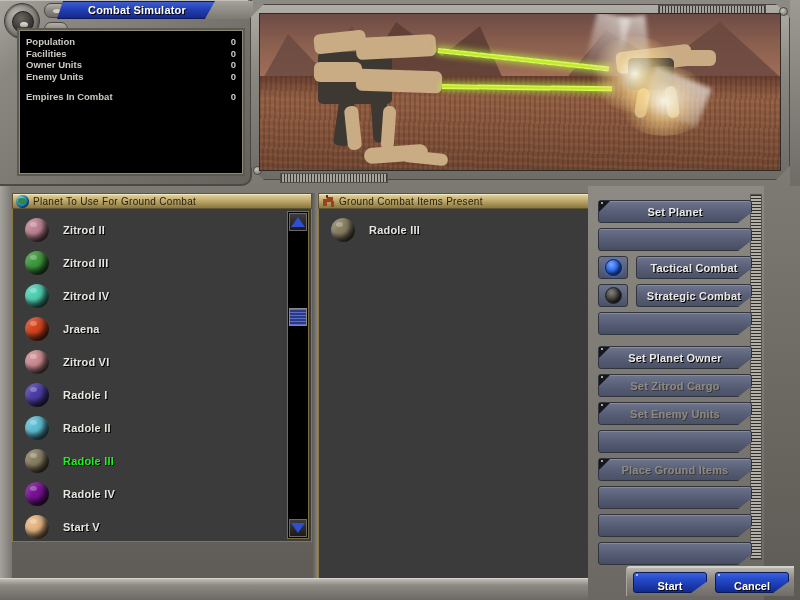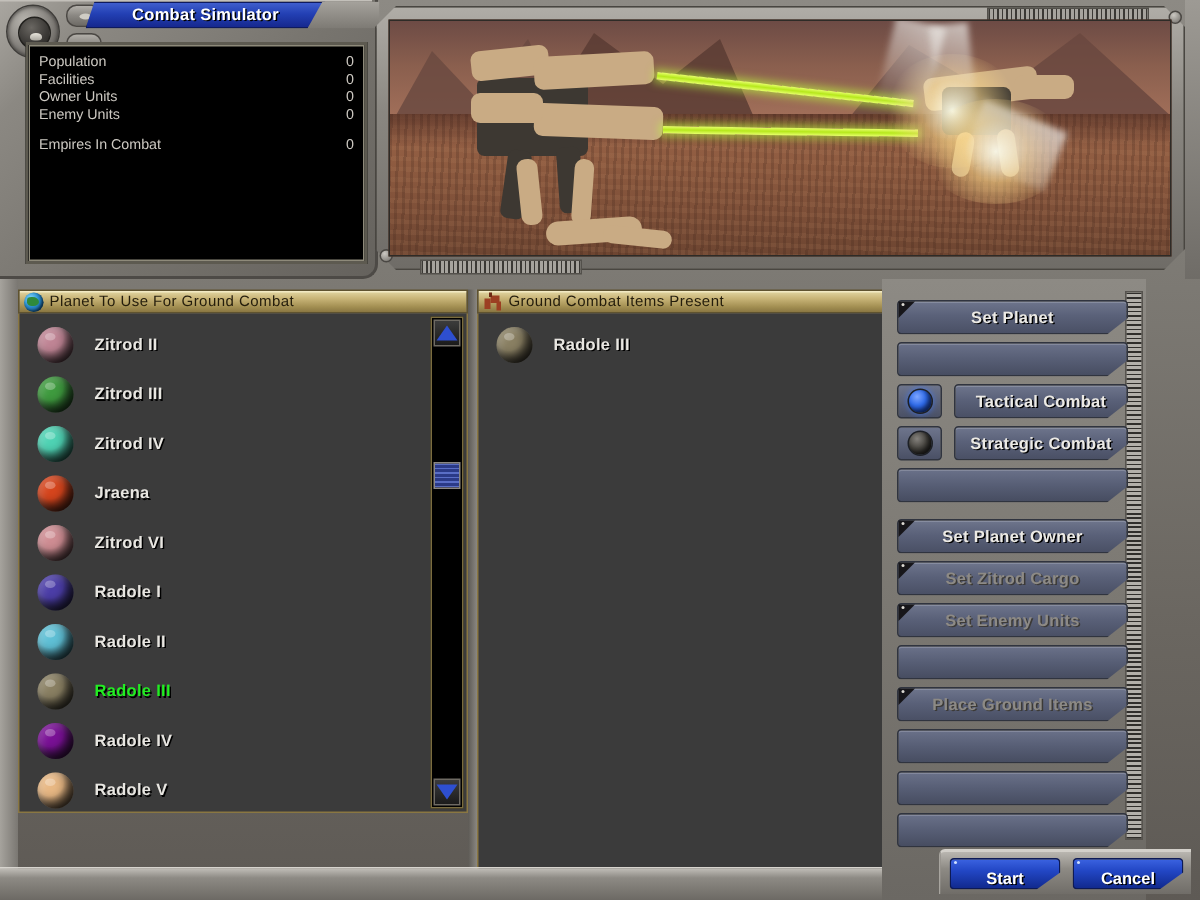--- a/index.html
+++ b/index.html
@@ -75,21 +75,21 @@
 
   
   .stats-box {
     position:absolute; left:17px; top:28px; width:228px; height:148px;
     background:#000; border:2px solid #5d5a50;
     box-shadow: inset 0 0 0 1px #8e8a7a;
     padding:6px 7px 0 7px;
   }
   .stat-row { display:flex; justify-content:space-between; line-height:11.5px; }
   .stat-row span {
-    font-size:9.5px; font-weight:normal; color:#cdc9c2;
+    font-size:9.5px; font-weight:bold; color:#cdc9c2;
     font-family:"Liberation Sans", sans-serif;
     text-shadow: 0 1px 0 #000;
   }
   .stat-gap { height:9px; }
 
   
   .viewport-frame {
     position:absolute; left:250px; top:2px; width:550px; height:182px;
   }
   .vp-bezel {
@@ -465,21 +465,21 @@
           <div class="list-item">
             <div class="p-ball" style="background: radial-gradient(circle at 34% 28%, rgb(138, 128, 99) 0%, rgb(138, 128, 99) 38%, rgba(0, 0, 0, 0.75) 100%);"></div>
             <div class="p-label sel">Radole III</div>
           </div>
           <div class="list-item">
             <div class="p-ball" style="background: radial-gradient(circle at 34% 28%, rgb(122, 17, 150) 0%, rgb(122, 17, 150) 38%, rgba(0, 0, 0, 0.75) 100%);"></div>
             <div class="p-label">Radole IV</div>
           </div>
           <div class="list-item">
             <div class="p-ball" style="background: radial-gradient(circle at 34% 28%, rgb(232, 184, 132) 0%, rgb(232, 184, 132) 38%, rgba(0, 0, 0, 0.75) 100%);"></div>
-            <div class="p-label">Radole V</div>
+            <div class="p-label">Start V</div>
           </div>
         </div>
       <div class="scrollbar">
         <div class="sb-arrow top">
             <div class="tri up"></div>
           </div>
         <div class="sb-thumb" style="top:96px;"></div>
         <div class="sb-arrow bot">
             <div class="tri down"></div>
           </div>

